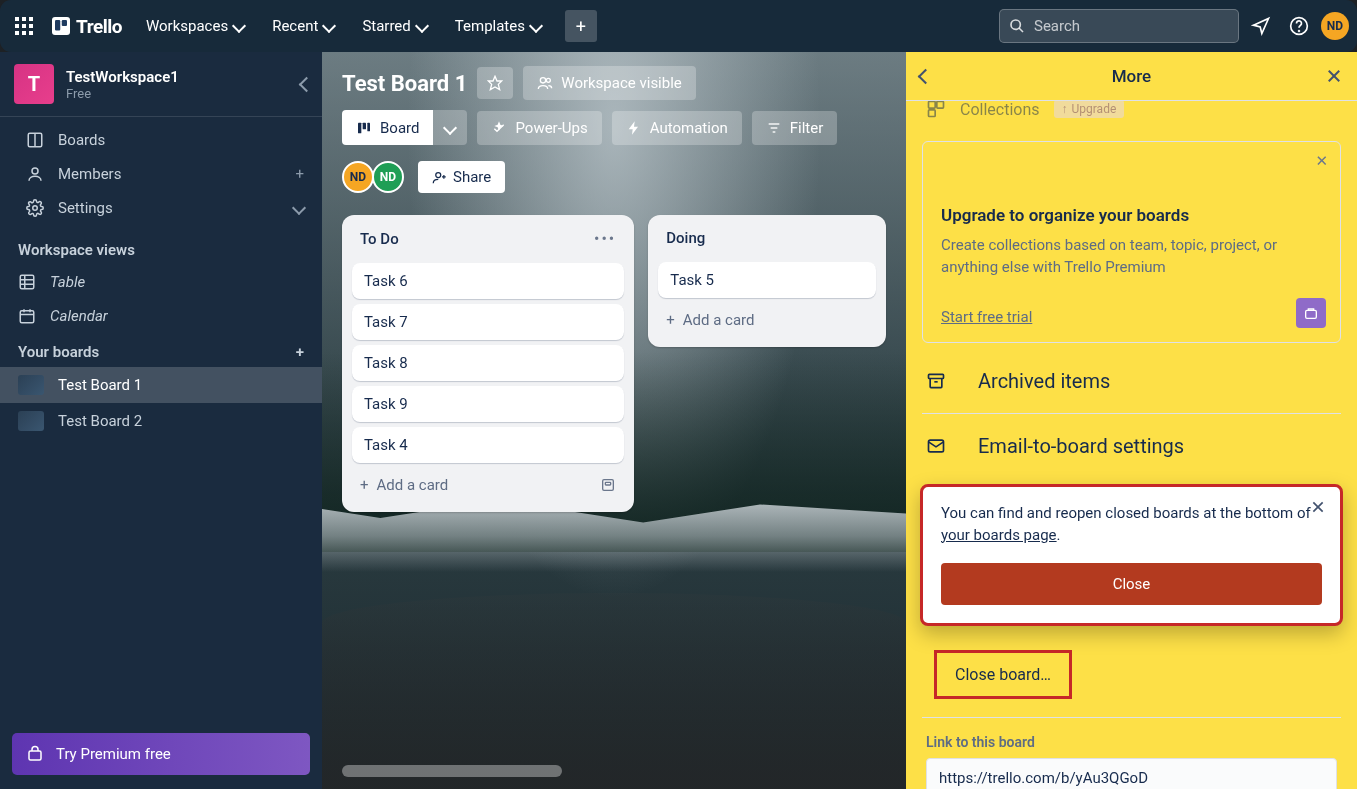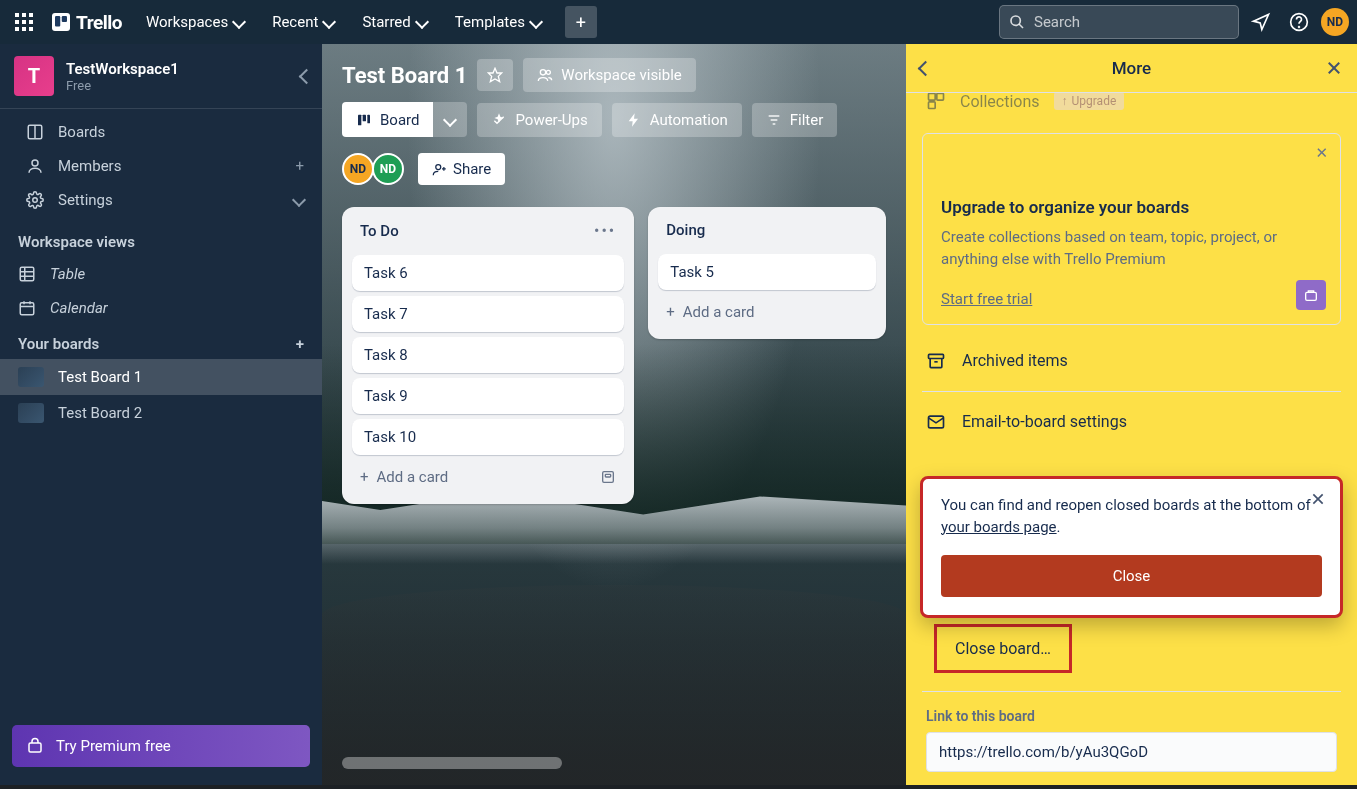--- a/index.html
+++ b/index.html
@@ -1,17 +1,17 @@
 <!DOCTYPE html>
 <html><head>
 <meta charset="utf-8">
 <style>
 * { margin:0; padding:0; box-sizing:border-box; font-family:-apple-system,BlinkMacSystemFont,"Segoe UI",Roboto,sans-serif; }
 body { width:1357px; height:789px; overflow:hidden; background:#1d2125; }
-.topbar { height:44px; background:rgba(23,43,61,0.9); display:flex; align-items:center; padding:0 8px; gap:20px; }
+.topbar { height:52px; background:rgba(23,43,61,0.9); display:flex; align-items:center; padding:0 8px; gap:20px;border-radius:11px; }
 .topbar-left { display:flex; align-items:center; gap:4px; }
 .apps-btn { width:32px; height:32px; display:flex; align-items:center; justify-content:center; color:#fff; border-radius:3px; cursor:pointer; }
 .logo-wrap { display:flex; align-items:center; gap:6px; padding:0 8px; cursor:pointer; }
 .logo-wrap svg { width:18px; height:18px; }
 .logo-text { color:#fff; font-weight:700; font-size:19px; letter-spacing:-0.5px; }
 .top-nav-item { color:#fff; padding:6px 12px; display:flex; align-items:center; gap:6px; font-size:15px; border-radius:3px; cursor:pointer; }
 .create-btn { width:32px; height:32px; background:rgba(255,255,255,0.2); border-radius:3px; display:flex; align-items:center; justify-content:center; color:#fff; margin-left:8px; cursor:pointer; font-size:18px; }
 .topbar-right { margin-left:auto; display:flex; align-items:center; gap:6px; }
 .search-box { position:relative; width:240px; }
 .search-box input { width:100%; height:34px; background:rgba(255,255,255,0.15); border:1px solid rgba(255,255,255,0.25); border-radius:5px; padding:0 10px 0 34px; color:#fff; font-size:15px; }
@@ -62,25 +62,25 @@
 .panel { width:451px; background:#fde047; display:flex; flex-direction:column; position:relative; overflow:hidden; }
 .panel-head { display:flex; align-items:center; justify-content:center; padding:14px 16px; border-bottom:1px solid #dfe1e6; position:relative; }
 .panel-title { font-size:17px; font-weight:500; color:#172b4d; }
 .panel-back { position:absolute; left:14px; color:#42526e; cursor:pointer; }
 .panel-close { position:absolute; right:14px; color:#42526e; cursor:pointer; }
 .panel-body { flex:1; overflow-y:auto; padding:0 16px 20px; }
 .peek-row { display:flex; align-items:center; gap:14px; padding:8px 4px; color:#172b4d; font-size:16px; margin-top:-10px; opacity:0.5; }
 .peek-badge { background:#e6d6f2; color:#6b3fa0; font-size:12px; padding:2px 8px; border-radius:3px; display:flex; align-items:center; gap:4px; }
 .upgrade-card { border:1px solid #dfe1e6; border-radius:6px; padding:16px 18px; margin:14px 0; position:relative; }
 .upgrade-card h3 { font-size:17px; color:#172b4d; margin-bottom:10px; font-weight:600;margin-top:47px; }
-.upgrade-card p { font-size:15px; color:#5e6c84; line-height:1.45; margin-bottom:18px; }
+.upgrade-card p { font-size:15px; color:#5e6c84; line-height:1.45; margin-bottom:28px; }
 .trial-link { color:#5e6c84; font-size:15px; text-decoration:underline; cursor:pointer; }
 .upgrade-close { position:absolute; top:10px; right:12px; color:#6b778c; cursor:pointer; font-size:15px; }
 .collections-badge { position:absolute; bottom:14px; right:14px; width:30px; height:30px; background:#8f6bc8; border-radius:4px; display:flex; align-items:center; justify-content:center; color:#fff; }
-.menu-item { display:flex; align-items:center; gap:16px; padding:12px 4px; color:#172b4d; font-size:16px; cursor:pointer; }
+.menu-item { display:flex; align-items:center; gap:32px; padding:12px 4px; color:#172b4d; font-size:20px; cursor:pointer; }
 .divider { height:1px; background:#dfe1e6; margin:8px 0; }
 .close-board-item { padding:12px 18px; font-size:16px; color:#172b4d; cursor:pointer; border:3px solid #c62828; display:inline-block; margin:10px 12px; }
 .link-block { margin:16px 4px; }
 .link-block label { font-size:14px; color:#5e6c84; font-weight:600; display:block; margin-bottom:8px; }
 .link-input { width:100%; border:1px solid #dfe1e6; border-radius:4px; padding:10px 12px; font-size:15px; color:#172b4d; background:#fafbfc; }
 .popup { position:absolute; top:432px; left:14px; right:14px; background:#fff; border:3px solid #c62828; border-radius:8px; padding:16px 18px 18px; box-shadow:0 8px 20px rgba(0,0,0,0.25); }
 .popup-title { text-align:center; font-size:15px; color:#5e6c84; margin-bottom:14px; }
 .popup-close { position:absolute; top:12px; right:14px; color:#42526e; cursor:pointer; }
 .popup-text { font-size:15px; color:#172b4d; line-height:1.45; margin-bottom:16px; }
 .popup-text a { color:#172b4d; text-decoration:underline; }
@@ -313,21 +313,21 @@
     <div class="lists">
       <div class="list">
         <div class="list-header">
           <span class="list-title">To Do</span>
           <span style="color:#6b778c;cursor:pointer;letter-spacing:2px">•••</span>
         </div>
         <div class="card">Task 6</div>
         <div class="card">Task 7</div>
         <div class="card">Task 8</div>
         <div class="card">Task 9</div>
-        <div class="card">Task 10</div>
+        <div class="card">Task 4</div>
         <div class="add-card">
           <div class="add-card-left">
               <span>+</span>
               <span>Add a card</span>
             </div>
           <svg width="16" height="16" viewBox="0 0 24 24" fill="none" stroke="#6b778c" stroke-width="2">
               <rect x="4" y="4" width="16" height="16" rx="2"></rect>
               <rect x="8" y="8" width="8" height="4" rx="1"></rect>
             </svg>
         </div>

